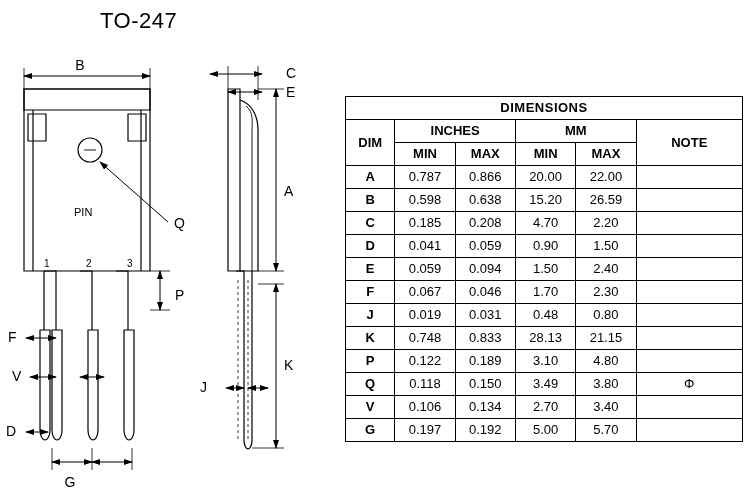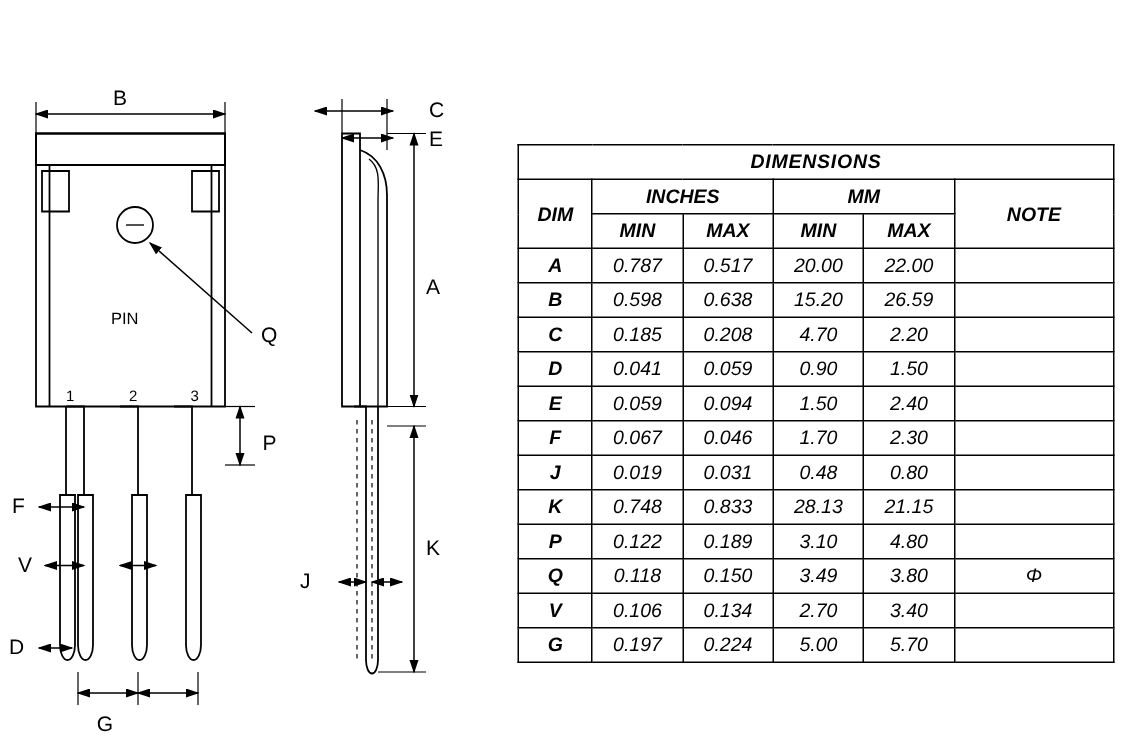--- a/index.html
+++ b/index.html
@@ -34,21 +34,20 @@
     top: 0;
     width: 751px;
     height: 501px;
   }
   
   .dim-table-wrap {
     position: absolute;
     left: 345px;
     top: 96px;
     width: 398px;
-    font-style: italic;
   }
   table.dims {
     border-collapse: collapse;
     width: 398px;
     font-size: 13px;
     font-family: "Liberation Sans", sans-serif;
   }
   table.dims th, table.dims td {
     border: 1px solid #000;
     text-align: center;
@@ -94,20 +93,21 @@
     font-family: "Liberation Sans", sans-serif;
     font-size: 10px;
     fill: #000;
   }
 </style>
 </head>
 <body>
 
 <div id="root">
 
+  <div class="title">TO-247</div>
 
   <svg class="drawing" viewBox="0 0 751 501">
     <defs>
       <marker id="arrEnd" markerWidth="9" markerHeight="9" refX="8" refY="3" orient="auto" markerUnits="strokeWidth">
         <path d="M0,0 L9,3 L0,6 z" fill="#000"></path>
       </marker>
       <marker id="arrStart" markerWidth="9" markerHeight="9" refX="1" refY="3" orient="auto" markerUnits="strokeWidth">
         <path d="M9,0 L0,3 L9,6 z" fill="#000"></path>
       </marker>
     </defs>
@@ -251,21 +251,21 @@
           <th class="sub">MIN</th>
           <th class="sub">MAX</th>
           <th class="sub">MIN</th>
           <th class="sub">MAX</th>
         </tr>
       </thead>
       <tbody>
         <tr>
           <td class="dimcol">A</td>
           <td class="val">0.787</td>
-          <td class="val">0.517</td>
+          <td class="val">0.866</td>
           <td class="val">20.00</td>
           <td class="val">22.00</td>
           <td class="note"></td>
         </tr>
         <tr>
           <td class="dimcol">B</td>
           <td class="val">0.598</td>
           <td class="val">0.638</td>
           <td class="val">15.20</td>
           <td class="val">26.59</td>
@@ -339,21 +339,21 @@
           <td class="dimcol">V</td>
           <td class="val">0.106</td>
           <td class="val">0.134</td>
           <td class="val">2.70</td>
           <td class="val">3.40</td>
           <td class="note"></td>
         </tr>
         <tr>
           <td class="dimcol">G</td>
           <td class="val">0.197</td>
-          <td class="val">0.224</td>
+          <td class="val">0.192</td>
           <td class="val">5.00</td>
           <td class="val">5.70</td>
           <td class="note"></td>
         </tr>
       </tbody>
     </table>
   </div>
 
 </div>
 

